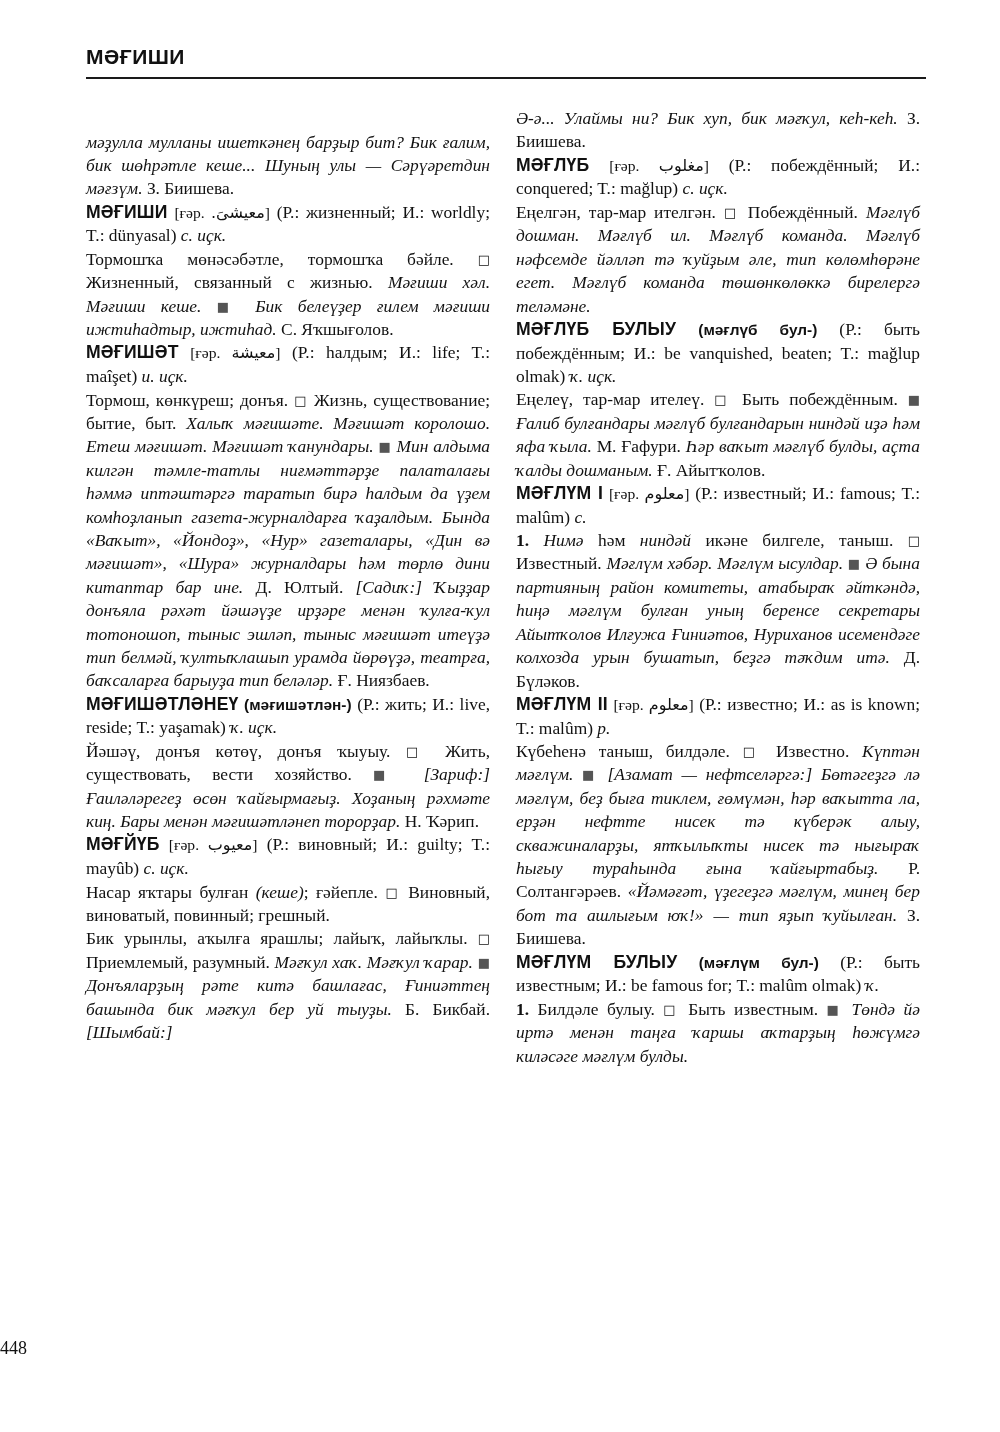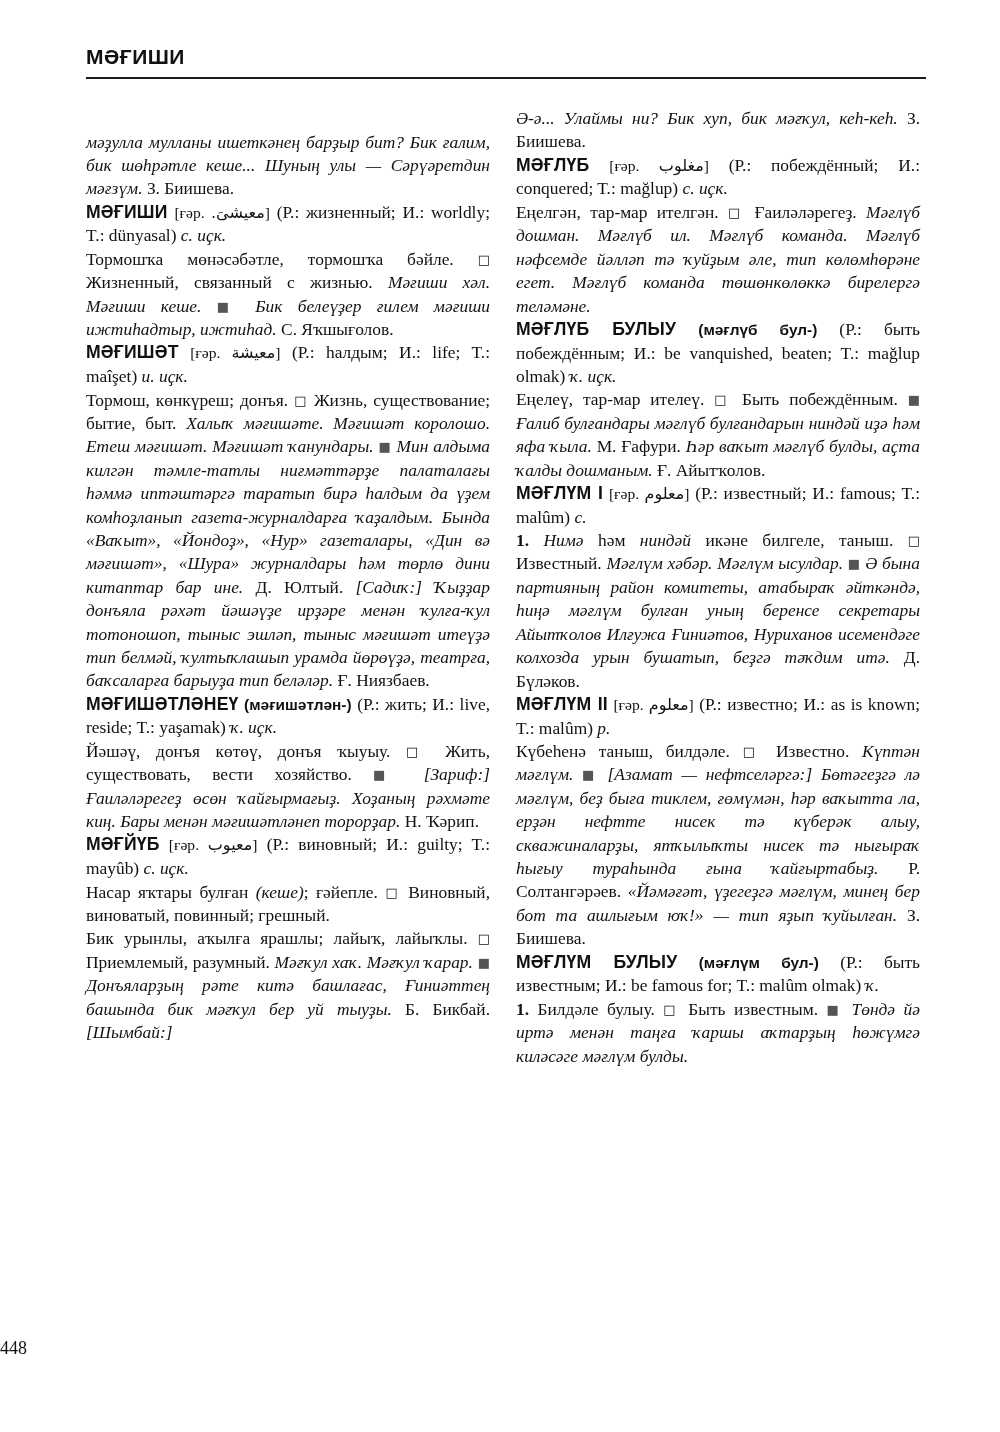--- a/index.html
+++ b/index.html
@@ -137,21 +137,21 @@
 
       <p class="para-indent"><span>Бик урынлы, аҡылға ярашлы; лайыҡ, лайыҡлы.</span> <span class="sq">□</span> <span>Приемлемый, разумный.</span> <span class="it">Мәғҡул хаҡ. Мәғҡул ҡарар.</span> <span class="sqf">■</span> <span class="it">Донъяларҙың рәте китә башлағас, Ғиниәттең башында бик мәғҡул бер уй тыуҙы.</span> <span>Б. Бикбай.</span> <span class="it">[Шымбай:]</span></p>
 
     </div>
 
     <div class="col">
 
       <p><span class="it">Ә-ә... Улаймы ни? Бик хуп, бик мәғҡул, кеһ-кеһ.</span> <span>З. Биишева.</span></p>
 
       <p class="entry"><span class="hw">МӘҒЛҮБ</span> <span class="brk">[ғәр. </span><span class="ar">مغلوب</span><span class="brk">]</span> <span>(Р.: побеждённый; И.: conquered; T.: mağlup)</span> <span class="it">с. иҫк.</span></p>
-      <p class="para-indent"><span>Еңелгән, тар-мар ителгән.</span> <span class="sq">□</span> <span>Ғаиләләрегеҙ.</span> <span class="it">Мәғлүб дошман. Мәғлүб ил. Мәғлүб команда. Мәғлүб нәфсемде йәлләп тә ҡуйҙым әле, тип көлөмһөрәне егет. Мәғлүб команда төшөнкөлөккә бирелергә теләмәне.</span></p>
+      <p class="para-indent"><span>Еңелгән, тар-мар ителгән.</span> <span class="sq">□</span> <span>Побеждённый.</span> <span class="it">Мәғлүб дошман. Мәғлүб ил. Мәғлүб команда. Мәғлүб нәфсемде йәлләп тә ҡуйҙым әле, тип көлөмһөрәне егет. Мәғлүб команда төшөнкөлөккә бирелергә теләмәне.</span></p>
 
       <p class="entry"><span class="hw">МӘҒЛҮБ БУЛЫУ</span> <span class="hwsub">(мәғлүб бул-)</span> <span>(Р.: быть побеждённым; И.: be vanquished, beaten; T.: mağlup olmak)</span> <span class="it">ҡ. иҫк.</span></p>
       <p class="para-indent"><span>Еңелеү, тар-мар ителеү.</span> <span class="sq">□</span> <span>Быть побеждённым.</span> <span class="sqf">■</span> <span class="it">Ғалиб булғандары мәғлүб булғандарын ниндәй иҙә һәм яфа ҡыла.</span> <span>М. Ғафури.</span> <span class="it">Һәр ваҡыт мәғлүб булды, аҫта ҡалды дошманым.</span> <span>Ғ. Айытҡолов.</span></p>
 
       <p class="entry"><span class="hw">МӘҒЛҮМ I</span> <span class="brk">[ғәр. </span><span class="ar">معلوم</span><span class="brk">]</span> <span>(Р.: известный; И.: famous; T.: malûm)</span> <span class="it">с.</span></p>
       <p class="para-indent"><span class="sense-num">1.</span> <span class="it">Нимә</span><span> һәм </span><span class="it">ниндәй</span><span> икәне билгеле, таныш.</span> <span class="sq">□</span> <span>Известный.</span> <span class="it">Мәғлүм хәбәр. Мәғлүм ысулдар.</span> <span class="sqf">■</span> <span class="it">Ә бына партияның район комитеты, атабыраҡ әйткәндә, һиңә мәғлүм булған уның беренсе секретары Айытҡолов Илғужа Ғиниәтов, Нуриханов исемендәге колхозда урын бушатып, беҙгә тәҡдим итә.</span> <span>Д. Бүләков.</span></p>
 
       <p class="entry"><span class="hw">МӘҒЛҮМ II</span> <span class="brk">[ғәр. </span><span class="ar">معلوم</span><span class="brk">]</span> <span>(Р.: известно; И.: as is known; T.: malûm)</span> <span class="it">р.</span></p>
       <p class="para-indent"><span>Күбеһенә таныш, билдәле.</span> <span class="sq">□</span> <span>Известно.</span> <span class="it">Күптән мәғлүм.</span> <span class="sqf">■</span> <span class="it">[Азамат — нефтселәргә:] Бөтәгеҙгә лә мәғлүм, беҙ быға тиклем, ғөмүмән, һәр ваҡытта ла, ерҙән нефтте нисек тә күберәк алыу, скважиналарҙы, ятҡылыҡты нисек тә нығыраҡ һығыу тураһында ғына ҡайғыртабыҙ.</span> <span>Р. Солтангәрәев.</span> <span class="it">«Йәмәғәт, үҙегеҙгә мәғлүм, минең бер бот та ашлығым юҡ!» — тип яҙып ҡуйылған.</span> <span>З. Биишева.</span></p>
 

